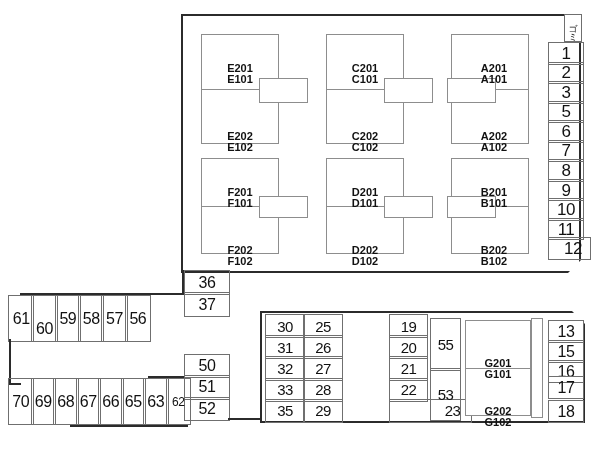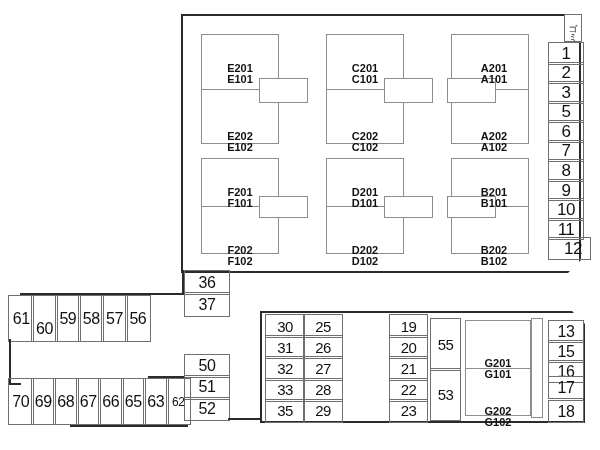--- a/index.html
+++ b/index.html
@@ -279,21 +279,21 @@
       </div>
       <div class="cell" style="position: absolute; left: 0px; top: 21.2px; width: 100%; height: 22.2px;">
         <span style="font-size: 15px;">20</span>
       </div>
       <div class="cell" style="position: absolute; left: 0px; top: 42.4px; width: 100%; height: 22.2px;">
         <span style="font-size: 15px;">21</span>
       </div>
       <div class="cell" style="position: absolute; left: 0px; top: 63.6px; width: 100%; height: 22.2px;">
         <span style="font-size: 15px;">22</span>
       </div>
-      <div class="cell" style="position: absolute; left: 0px; top: 84.8px; width: 100%; height: 22.2px;">
+      <div class="cell" style="position: absolute; left: 0px; top: 84.8px; width: 100%; height: 22.2px; padding-left: 44px;">
         <span style="font-size: 15px;">23</span>
       </div>
     </div>
 
   <div id="col55" style="position:absolute;left:430px;top:318px;width:29px;height:100px;">
       <div class="cell" style="position: absolute; left: 0px; top: 0px; width: 100%; height: 51px;">
         <span style="font-size: 15px;">55</span>
       </div>
       <div class="cell" style="position: absolute; left: 0px; top: 50px; width: 100%; height: 51px;">
         <span style="font-size: 15px;">53</span>

